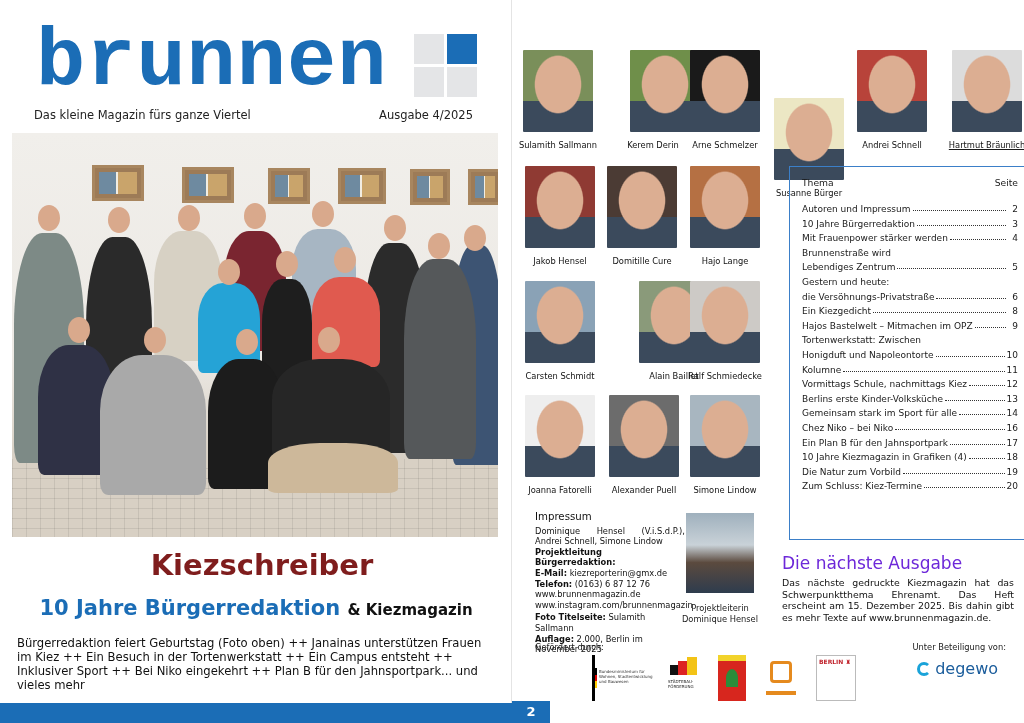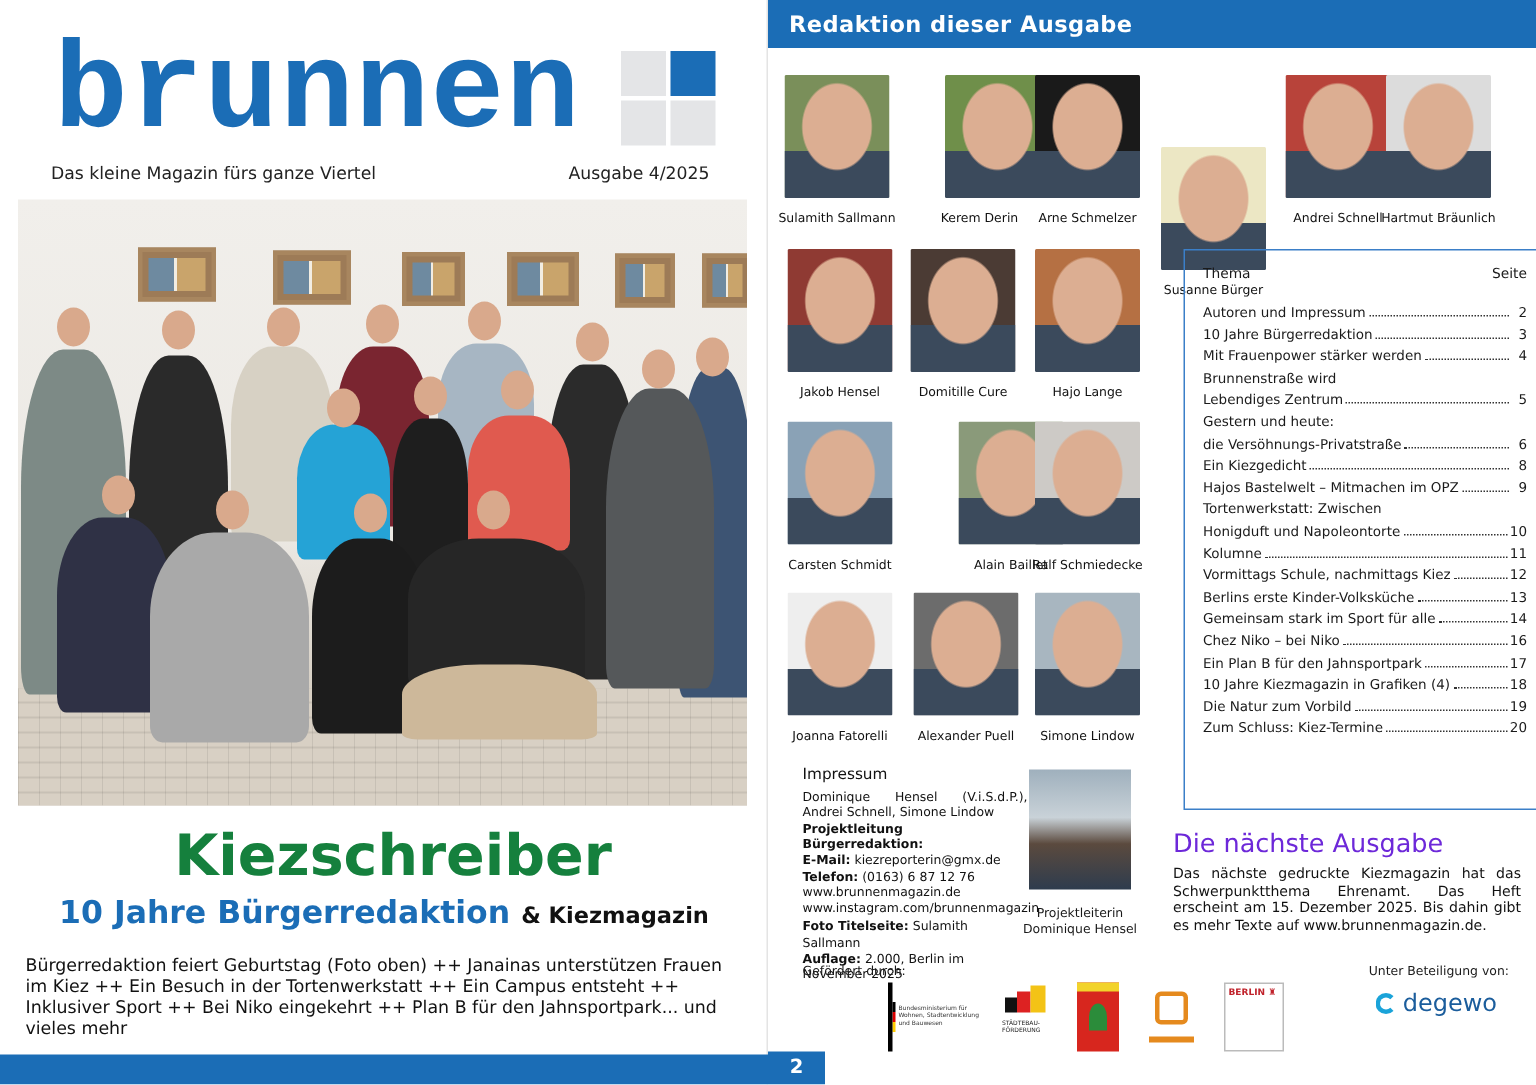--- a/index.html
+++ b/index.html
@@ -12,21 +12,21 @@
 .logo-grid div{background:#e4e5e7}
 .logo-grid div.blue{background:#1b6db6}
 .tagline{position:absolute;left:34px;top:108px;font-size:11.5px;color:#222}
 .issue{position:absolute;right:38px;top:108px;font-size:11.5px;color:#222}
 .cover-photo{position:absolute;left:12px;top:133px;width:486px;height:404px;overflow:hidden;background:linear-gradient(180deg,#f1efeb 0%,#ece9e4 55%,#d9d2c7 78%,#c9c0b3 100%)}
 .floor{position:absolute;left:0;bottom:0;width:100%;height:78px;background-image:linear-gradient(90deg,rgba(0,0,0,.08) 1px,transparent 1px),linear-gradient(0deg,rgba(0,0,0,.08) 1px,transparent 1px);background-size:14px 10px;background-color:#d8d0c4}
 .frame{position:absolute;height:36px;background:#9d7b57;border:3px solid #a8865f}
 .frame::after{content:"";position:absolute;left:4px;top:4px;right:4px;bottom:4px;background:linear-gradient(90deg,#6e8aa0 0 45%,#f2ede2 45% 50%,#c9a46b 50% 100%)}
 .person{position:absolute;border-radius:40% 40% 8% 8%}
 .head{position:absolute;width:22px;height:26px;border-radius:50%;background:#d9a98c}
-.headline{position:absolute;left:0;width:524px;top:548px;text-align:center;font-weight:bold;font-size:38px;color:#15803d;font-family:"DejaVu Sans",sans-serif}
+.headline{position:absolute;left:0;width:524px;top:548px;text-align:center;font-weight:bold;font-size:29px;color:#7f1d1d;font-family:"DejaVu Sans",sans-serif}
 .subline{position:absolute;left:0;width:512px;top:596px;text-align:center;font-weight:bold;font-size:21px;color:#1b6db6}
 .subline span{color:#111;font-size:15px}
 .teaser{position:absolute;left:17px;top:636px;width:480px;font-size:11.6px;line-height:14px;color:#111}
 .left-bar{position:absolute;left:0;bottom:0;width:512px;height:20px;background:#1b6db6}
 .page-num{position:absolute;left:512px;bottom:0;width:38px;height:22px;background:#1b6db6;color:#fff;font-weight:bold;font-size:13px;text-align:center;line-height:22px;z-index:3}
 .right-header{position:absolute;left:0;top:0;width:512px;height:32px;background:#1b6db6;color:#fff;font-weight:bold;font-size:15px;line-height:32px;padding-left:14px;letter-spacing:.3px}
 .member{position:absolute;width:70px;text-align:center}
 .member .ph{width:70px;height:82px;margin:0 auto;border-radius:1px}
 .member .nm{font-size:8.3px;color:#111;margin-top:8px;white-space:nowrap;margin-left:-10px;margin-right:-10px}
 .toc{position:absolute;left:277px;top:166px;width:239px;height:374px;border:1.5px solid #3b7fc8;padding:10px 9px 0 12px}
@@ -115,21 +115,20 @@
       <span style="color:#1b6db6;font-size:21px">10 Jahre Bürgerredaktion</span>
       <span>&amp; Kiezmagazin</span>
     </div>
     <div class="teaser">Bürgerredaktion feiert Geburtstag (Foto oben) ++ Janainas unterstützen Frauen im Kiez ++ Ein Besuch in der Tortenwerkstatt ++ Ein Campus entsteht ++ Inklusiver Sport ++ Bei Niko eingekehrt ++ Plan B für den Jahnsportpark... und vieles mehr</div>
     <div class="left-bar"></div>
   </div>
 
   <div class="page-num">2</div>
 
   <div class="page-right">
-    <div class="right-header">Redaktion dieser Ausgabe</div>
 
     <div id="members">
         <div class="member" style="left: 11px; top: 50px;">
           <div class="ph" style="background:radial-gradient(ellipse 34% 36% at 50% 42%,#dcae92 0 95%,transparent 100%),linear-gradient(180deg,transparent 62%,#3b4a5c 62%),#7a8f5a"></div>
           <div class="nm">Sulamith Sallmann</div>
         </div>
         <div class="member" style="left: 94px; top: 50px; padding-left: 24px;">
           <div class="ph" style="background:radial-gradient(ellipse 34% 36% at 50% 42%,#dcae92 0 95%,transparent 100%),linear-gradient(180deg,transparent 62%,#3b4a5c 62%),#6f8f4a"></div>
           <div class="nm">Kerem Derin</div>
         </div>
@@ -138,21 +137,21 @@
           <div class="nm">Arne Schmelzer</div>
         </div>
         <div class="member" style="left: 262px; top: 50px; margin-top: 48px;">
           <div class="ph" style="background:radial-gradient(ellipse 34% 36% at 50% 42%,#dcae92 0 95%,transparent 100%),linear-gradient(180deg,transparent 62%,#3b4a5c 62%),#ece7c4"></div>
           <div class="nm">Susanne Bürger</div>
         </div>
         <div class="member" style="left: 345px; top: 50px;">
           <div class="ph" style="background:radial-gradient(ellipse 34% 36% at 50% 42%,#dcae92 0 95%,transparent 100%),linear-gradient(180deg,transparent 62%,#3b4a5c 62%),#b8433a"></div>
           <div class="nm">Andrei Schnell</div>
         </div>
-        <div class="member" style="left: 412px; top: 50px;">
+        <div class="member" style="left: 440px; top: 50px; text-decoration: underline;">
           <div class="ph" style="background:radial-gradient(ellipse 34% 36% at 50% 42%,#dcae92 0 95%,transparent 100%),linear-gradient(180deg,transparent 62%,#3b4a5c 62%),#dcdcdc"></div>
           <div class="nm">Hartmut Bräunlich</div>
         </div>
         <div class="member" style="left: 13px; top: 166px;">
           <div class="ph" style="background:radial-gradient(ellipse 34% 36% at 50% 42%,#dcae92 0 95%,transparent 100%),linear-gradient(180deg,transparent 62%,#3b4a5c 62%),#8f3a33"></div>
           <div class="nm">Jakob Hensel</div>
         </div>
         <div class="member" style="left: 95px; top: 166px;">
           <div class="ph" style="background:radial-gradient(ellipse 34% 36% at 50% 42%,#dcae92 0 95%,transparent 100%),linear-gradient(180deg,transparent 62%,#3b4a5c 62%),#4b3b34"></div>
           <div class="nm">Domitille Cure</div>

